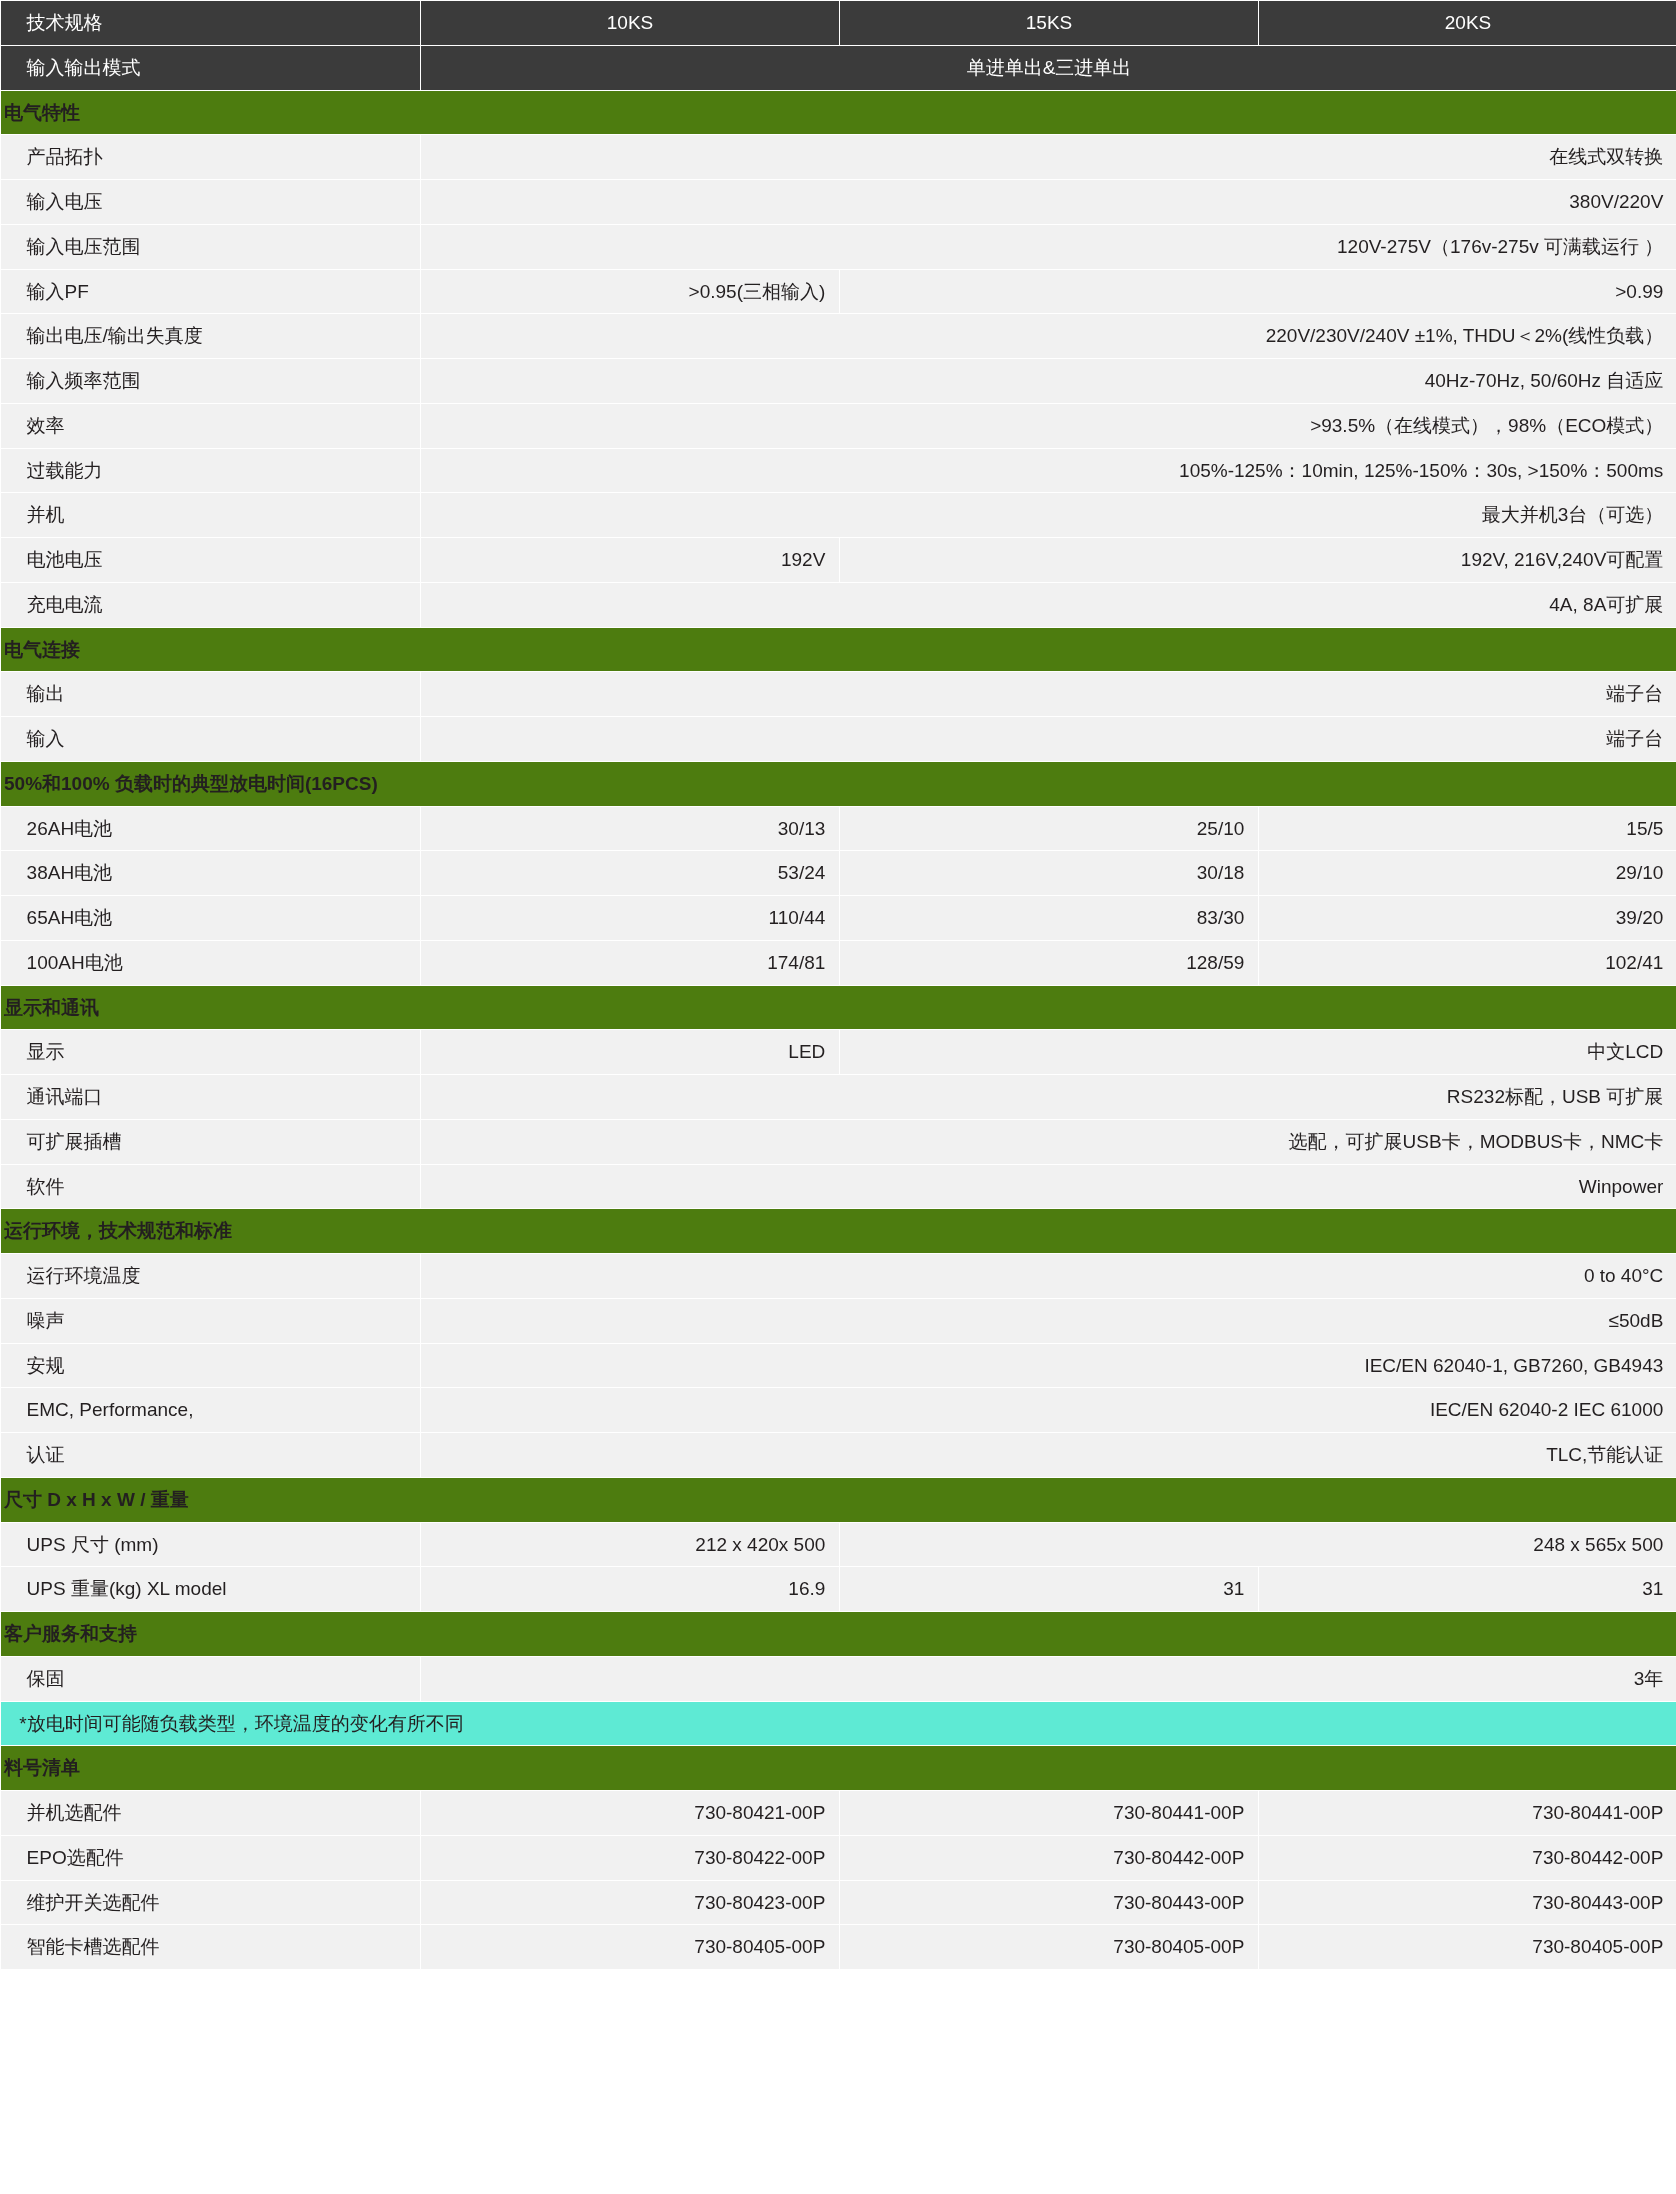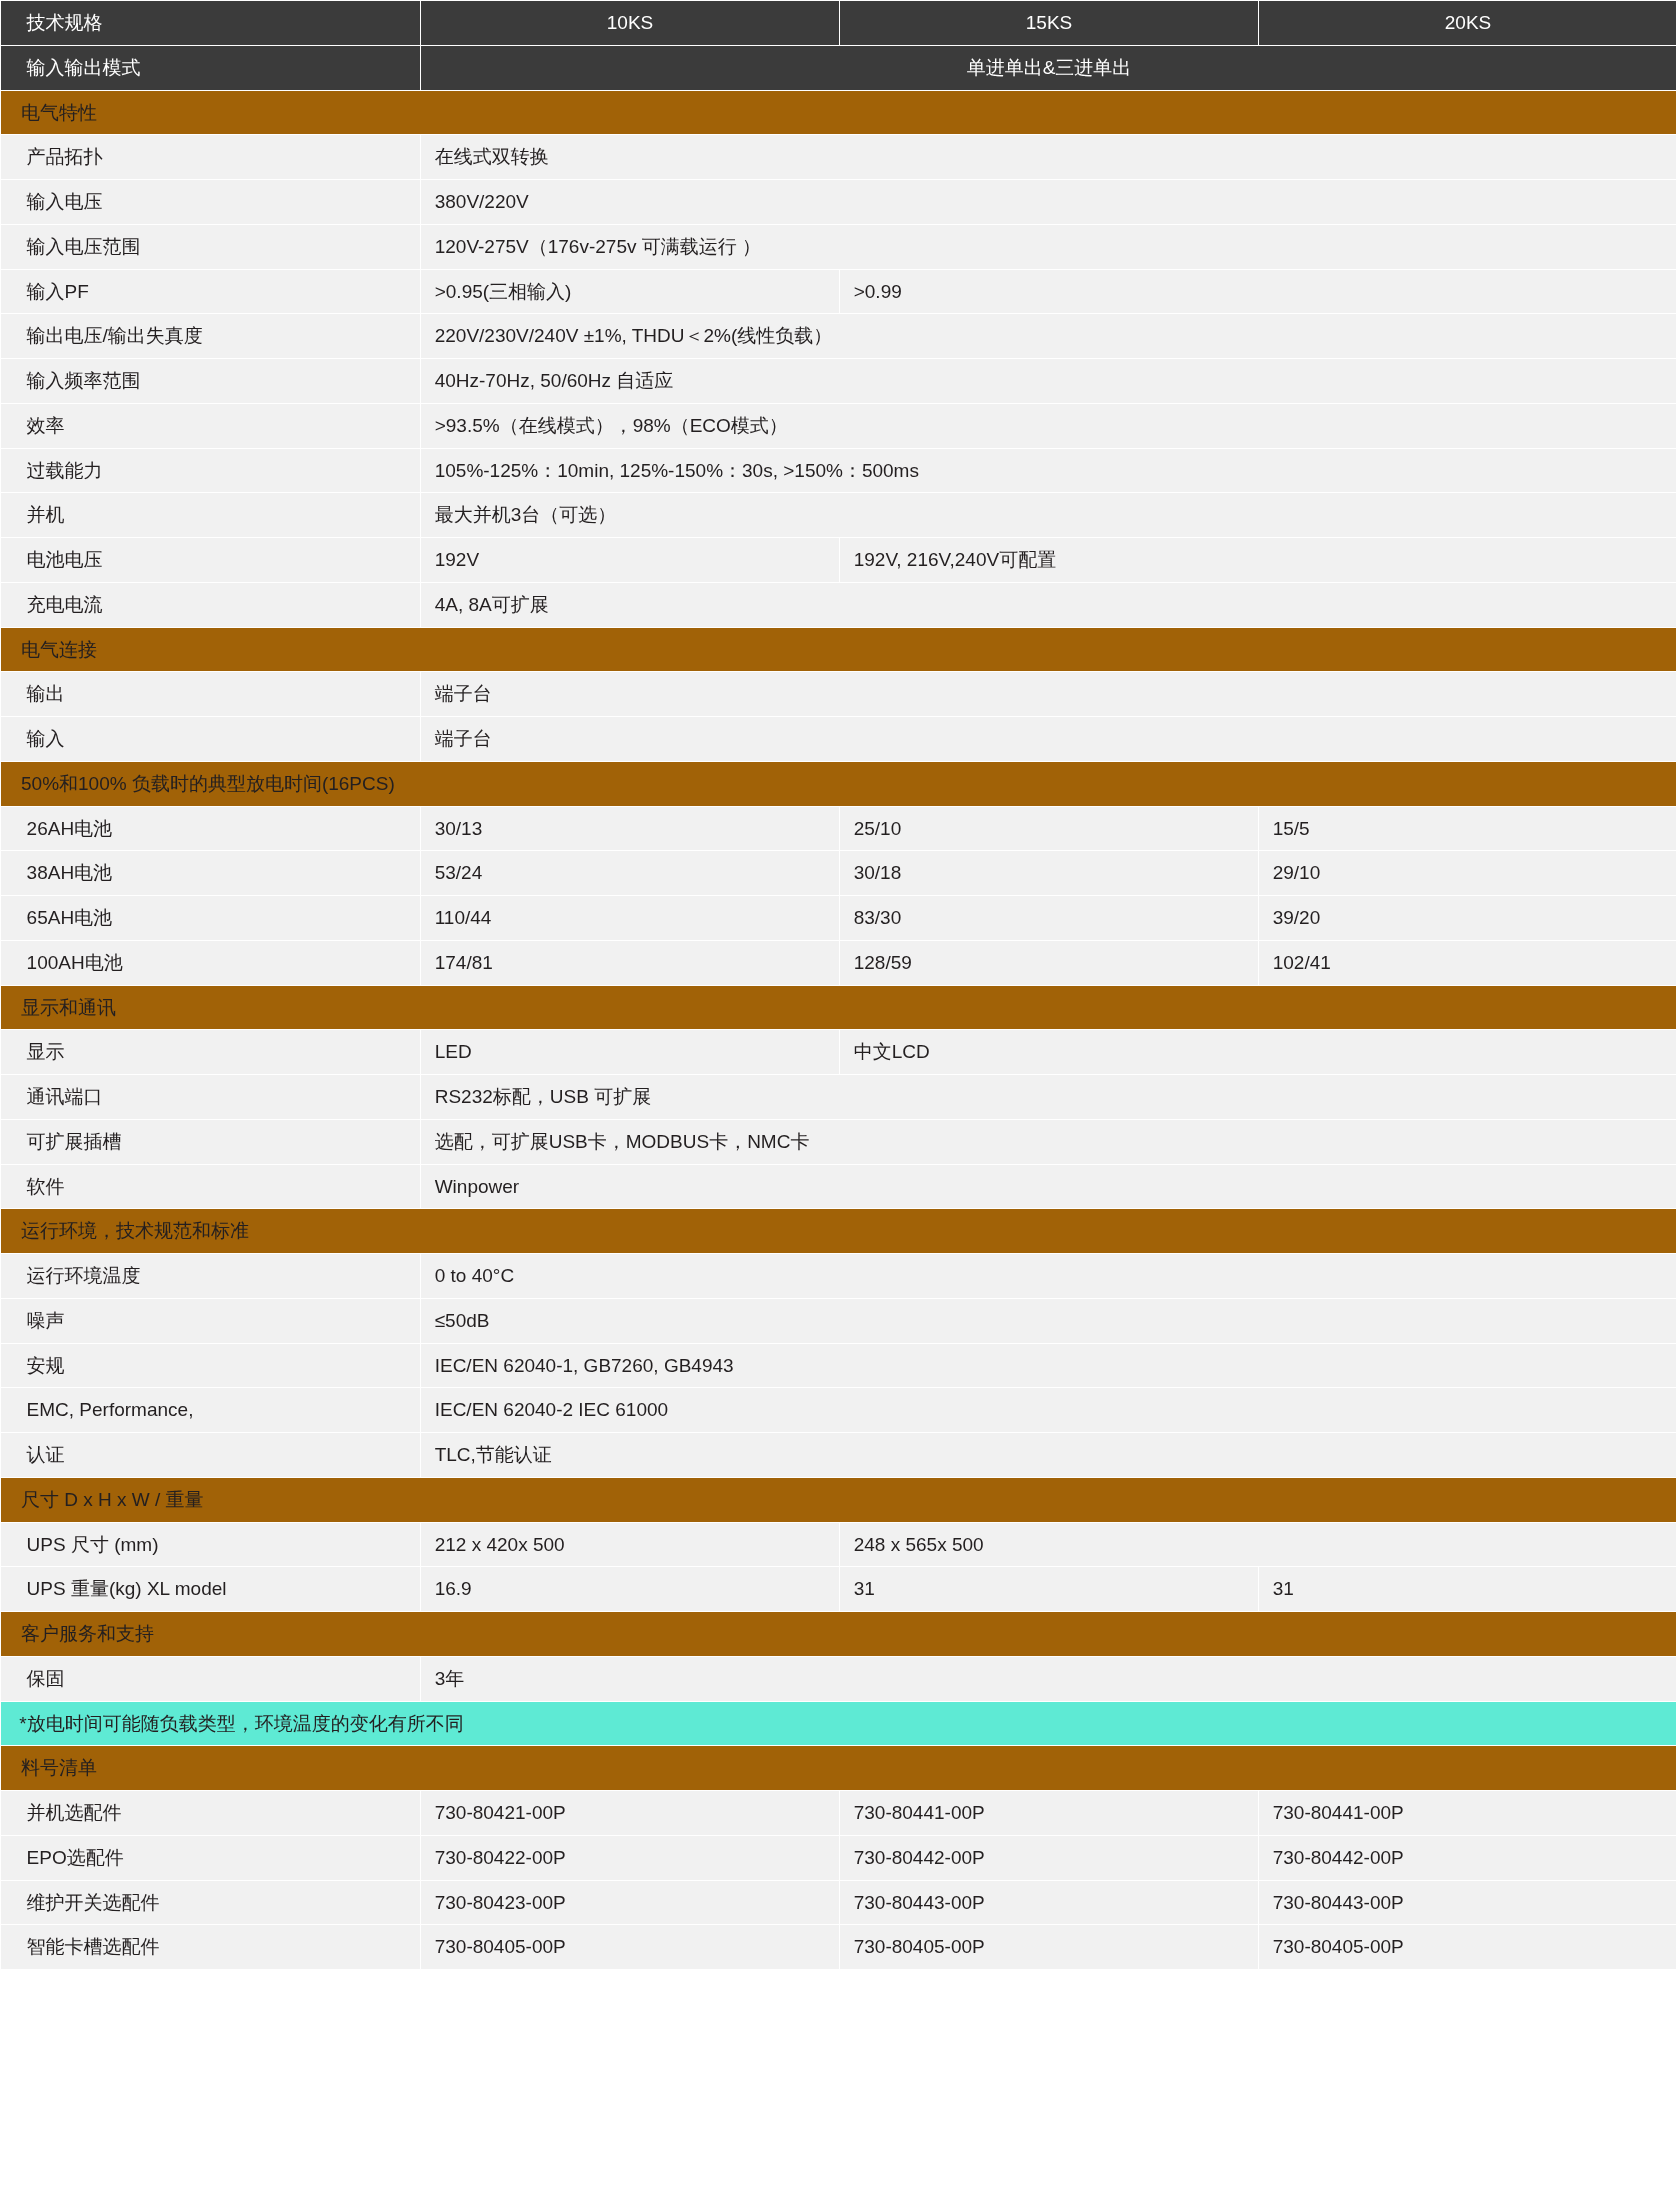--- a/index.html
+++ b/index.html
@@ -37,42 +37,42 @@
   
   tr.row td {
     background: #f1f1f1;
     color: #231f20;
   }
   tr.row td.label {
     text-align: left;
     padding-left: 25.6px;
   }
   tr.row td.val {
-    text-align: left;
+    text-align: right;
     margin-left: 23px;
   }
   
   tr.head td {
     background: #3b3b3b;
     color: #ffffff;
     text-align: center;
     font-weight: normal;
   }
   tr.head td.label {
     text-align: left;
     padding-left: 25.6px;
     background: #3b3b3b;
   }
   
   tr.section td {
-    background: #a16207;
-    color: #231f20;
-    text-align: left;
-    padding-left: 20px;
-    font-weight: normal;
+    background: #4d7c0f;
+    color: #231f20;
+    text-align: left;
+    padding-left: 3px;
+    font-weight: bold;
   }
   
   tr.note td {
     background: #5eead4;
     color: #231f20;
     text-align: left;
     padding-left: 18.3px;
     border-color: #ffffff;
   }
   td.red {

